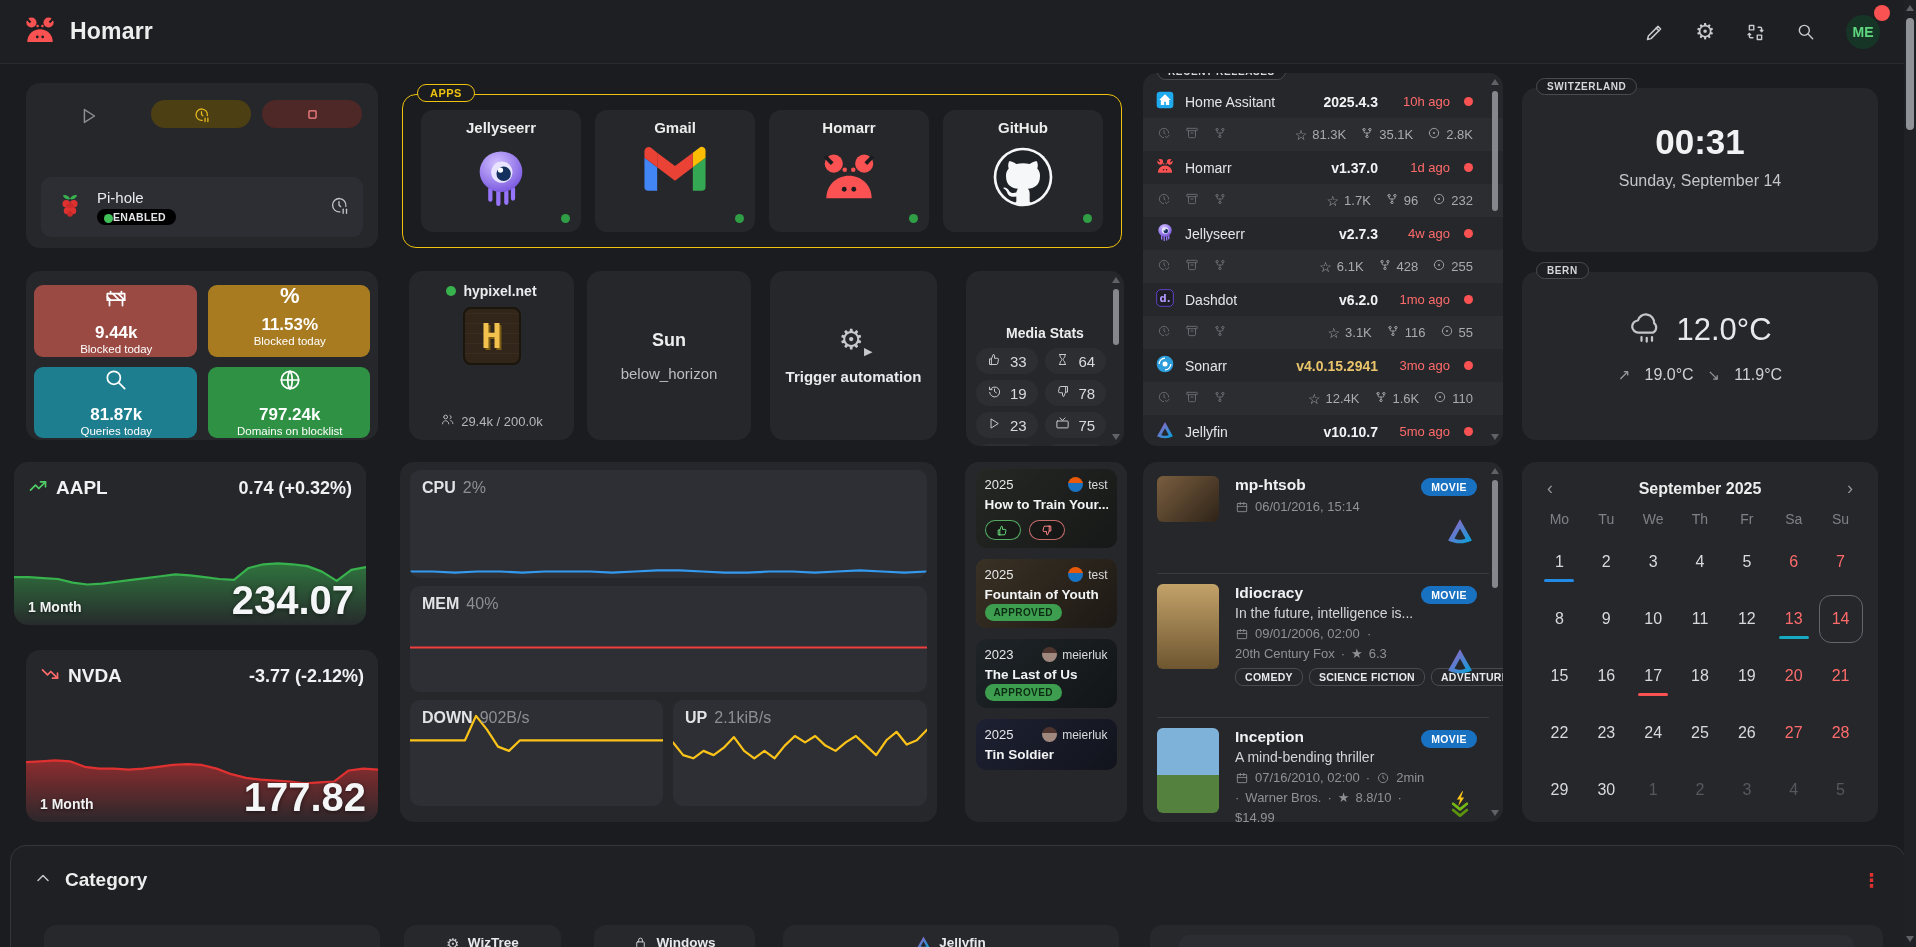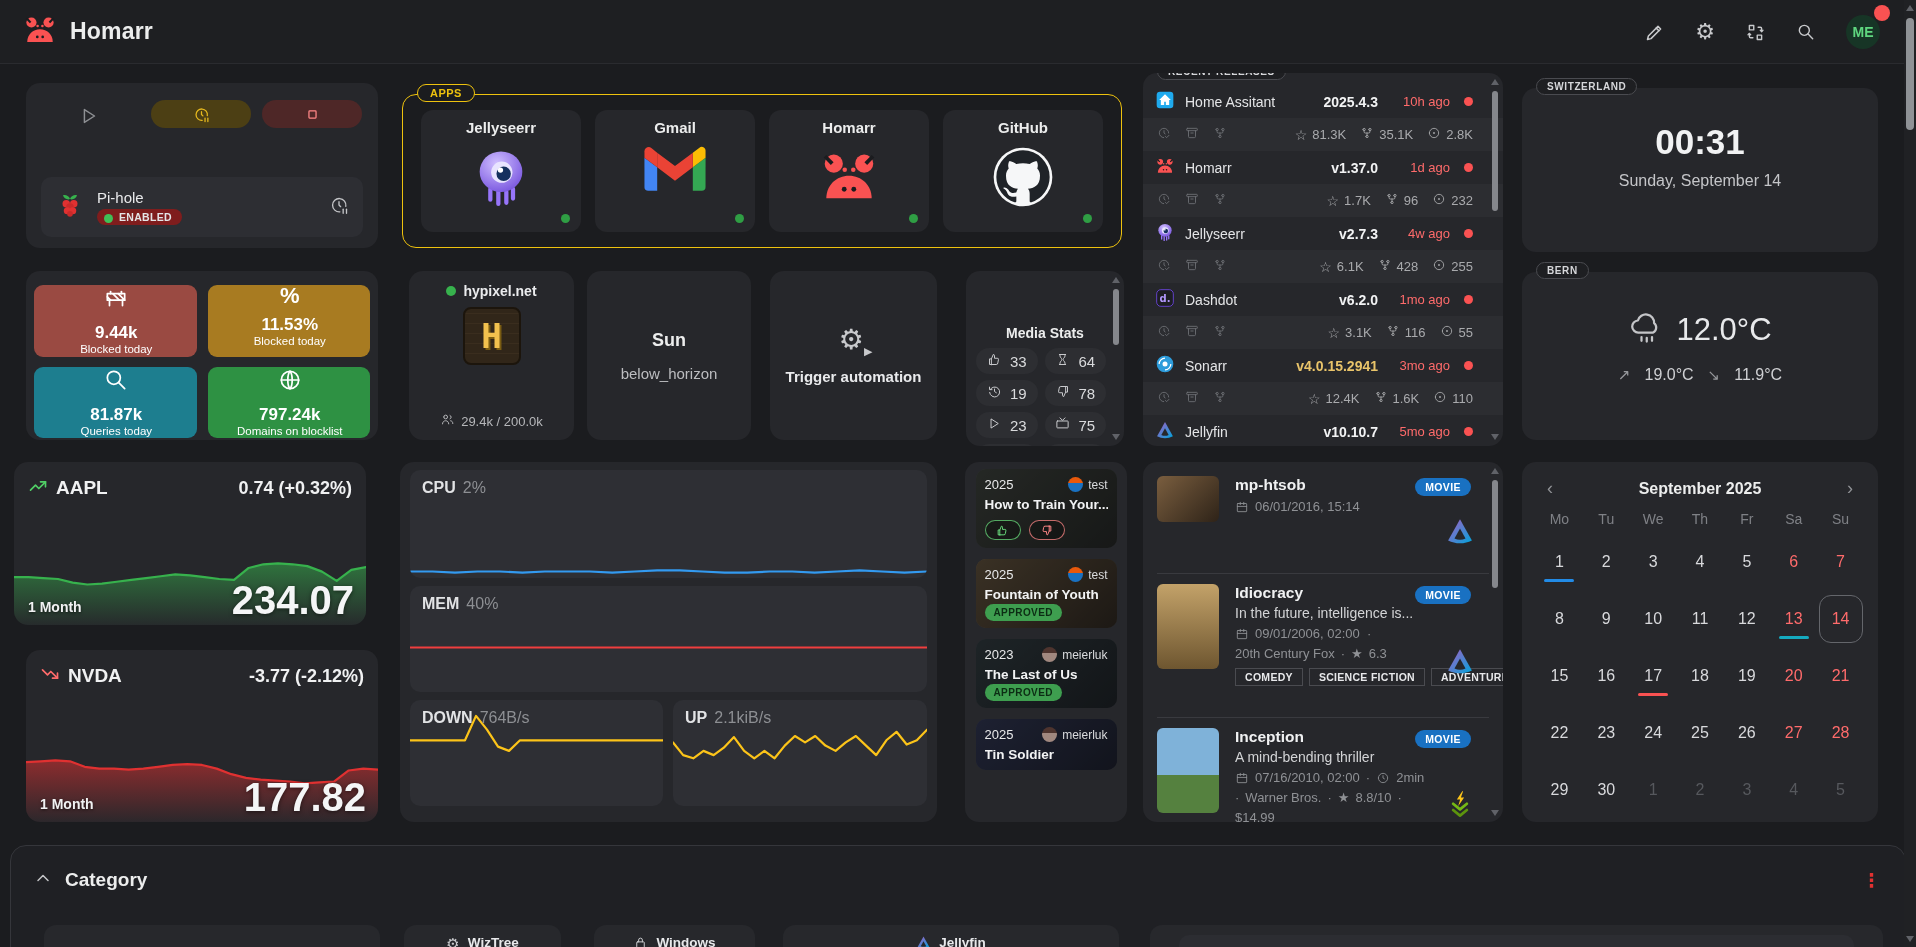--- a/index.html
+++ b/index.html
@@ -23,21 +23,21 @@
   .wg { position:absolute; background:#26272b; border-radius:14px; }
   .wlabel { position:absolute; top:-10px; left:14px; background:#1e1f22; border:1px solid #4a4b50; color:#d6d7da; border-radius:9px; font-size:10px; font-weight:bold; letter-spacing:.6px; padding:2px 10px; z-index:5; white-space:nowrap; }
   .tic { display:inline-block; }
 
   
   #w-controls { left:26px; top:83px; width:352px; height:165px; }
   .pillbtn { position:absolute; height:28px; width:100px; border-radius:14px; display:flex; align-items:center; justify-content:center; cursor:pointer; }
   #pihole-box { position:absolute; left:15px; top:94px; width:322px; height:60px; background:#2d2e33; border-radius:10px; display:flex; align-items:center; padding:0 14px; gap:12px; }
   #pihole-box .pcol { display:flex; flex-direction:column; gap:3px; }
   #pihole-name { font-size:15px; color:#e8e9eb; }
-  #pihole-badge { display:flex; align-items:flex-end; gap:6px; background:#7f1d1d; border-radius:10px; padding:2px 10px 2px 7px; width:max-content; }
+  #pihole-badge { display:flex; align-items:flex-end; background:#000000; border-radius:10px; padding:2px 10px 2px 7px; width:max-content; }
   #pihole-badge .dot { width:9px; height:9px; border-radius:50%; background:#40c057; }
   #pihole-badge span.txt { font-size:10.5px; font-weight:bold; color:#e4e5e7; letter-spacing:.3px; }
 
   
   #w-pistats { left:26px; top:271px; width:352px; height:169px; padding:14px 8px; }
   #pistat-grid { display:grid; grid-template-columns:1fr 1fr; gap:10px 11px; padding:0 0 0 0; height:100%; }
   .pstat { border-radius:9px; display:flex; align-items:center; padding:0 10px 0 12px; gap:8px; color:#fff; cursor:pointer;flex-direction:column; }
   .pstat .pv { text-align:center; flex:1; }
   .pstat .val { font-size:17px; font-weight:bold; line-height:1.2; }
   .pstat .lab { font-size:11.5px; line-height:1.15; }
@@ -140,23 +140,23 @@
   .approved { margin-top:8px; width:max-content; background:#3e9e4f; color:#0c2d14; font-size:10px; font-weight:bold; letter-spacing:.4px; padding:3px 9px; border-radius:9px; }
 
   
   #w-media { left:1143px; top:462px; width:360px; height:360px; overflow:hidden; }
   .mrow { position:absolute; left:14px; right:26px; }
   .mthumb { position:absolute; left:0; top:0; width:62px; border-radius:6px; }
   .mbody { margin-left:78px; }
   .mtitle { font-size:15.5px; font-weight:bold; color:#f0f1f2; }
   .mdesc { font-size:14px; color:#d3d4d6; margin-top:3px; }
   .mmeta { display:flex; align-items:center; gap:6px; font-size:13px; color:#8f9195; margin-top:5px; flex-wrap:wrap; }
-  .mbadge { position:absolute; right:6px; top:2px; background:#1971c2; color:#fff; font-size:10.5px; font-weight:bold; letter-spacing:.4px; padding:3px 10px; border-radius:10px; }
+  .mbadge { position:absolute; right:0; top:2px; background:#1971c2; color:#fff; font-size:10.5px; font-weight:bold; letter-spacing:.4px; padding:3px 10px; border-radius:10px; }
   .mtags { display:flex; gap:6px; margin-top:7px; margin-left:78px; }
-  .mtag { border:1px solid #4a4b50; border-radius:0; color:#e8e9eb; font-size:10.5px; font-weight:bold; padding:2px 9px; letter-spacing:.3px; white-space:nowrap; }
+  .mtag { border:1px solid #4a4b50; border-radius:8px; color:#e8e9eb; font-size:10.5px; font-weight:bold; padding:2px 9px; letter-spacing:.3px; white-space:nowrap; }
   .mdivider { position:absolute; left:14px; right:14px; height:1px; background:#393a3f; }
   .msvcicon { position:absolute; right:2px; }
 
   
   #w-cal { left:1522px; top:462px; width:356px; height:360px; }
   #cal-head { display:flex; align-items:center; padding:16px 18px 0; }
   #cal-month { flex:1; text-align:center; font-size:16px; font-weight:bold; color:#eceded; }
   .calnav { color:#909296; font-size:18px; cursor:pointer; width:20px; text-align:center; }
   #cal-wd { display:grid; grid-template-columns:repeat(7,1fr); padding:12px 14px 0; }
   #cal-wd span { text-align:center; font-size:14px; color:#7f8186; }
@@ -876,21 +876,21 @@
           </svg>
         </div>
     <div class="syshead" style="position:relative;"><b>MEM</b><span>40%</span></div>
       </div>
       <div class="syspanel" style="left:10px;top:238px;width:253px;height:106px;">
     <div class="sysline">
           <svg viewBox="0 0 100 100" preserveAspectRatio="none">
     <path d="M0.00 38.00 L4.35 38.00 L8.70 38.00 L13.04 38.00 L17.39 38.00 L21.74 38.00 L26.09 15.00 L30.43 28.00 L34.78 44.00 L39.13 48.00 L43.48 38.00 L47.83 38.00 L52.17 38.00 L56.52 38.00 L60.87 38.00 L65.22 38.00 L69.57 38.00 L73.91 38.00 L78.26 38.00 L82.61 38.00 L86.96 38.00 L91.30 38.00 L95.65 38.00 L100.00 38.00 " fill="none" stroke="#fcc419" stroke-width="2.2" vector-effect="non-scaling-stroke" stroke-linejoin="round" stroke-linecap="round"></path>
           </svg>
         </div>
-    <div class="syshead" style="position:relative;"><b>DOWN</b><span>764B/s</span></div>
+    <div class="syshead" style="position:relative;"><b>DOWN</b><span>902B/s</span></div>
       </div>
       <div class="syspanel" style="left:273px;top:238px;width:254px;height:106px;">
     <div class="sysline">
           <svg viewBox="0 0 100 100" preserveAspectRatio="none">
     <path d="M0.00 40.00 L4.00 52.00 L8.00 55.00 L12.00 48.00 L16.00 52.00 L20.00 45.00 L24.00 35.00 L28.00 48.00 L32.00 55.00 L36.00 48.00 L40.00 55.00 L44.00 43.00 L48.00 34.00 L52.00 40.00 L56.00 34.00 L60.00 43.00 L64.00 48.00 L68.00 40.00 L72.00 34.00 L76.00 43.00 L80.00 52.00 L84.00 38.00 L88.00 30.00 L92.00 42.00 L96.00 38.00 L100.00 28.00 " fill="none" stroke="#fcc419" stroke-width="2.2" vector-effect="non-scaling-stroke" stroke-linejoin="round" stroke-linecap="round"></path>
           </svg>
         </div>
     <div class="syshead" style="position:relative;"><b>UP</b><span>2.1kiB/s</span></div>
       </div>
     </div>

